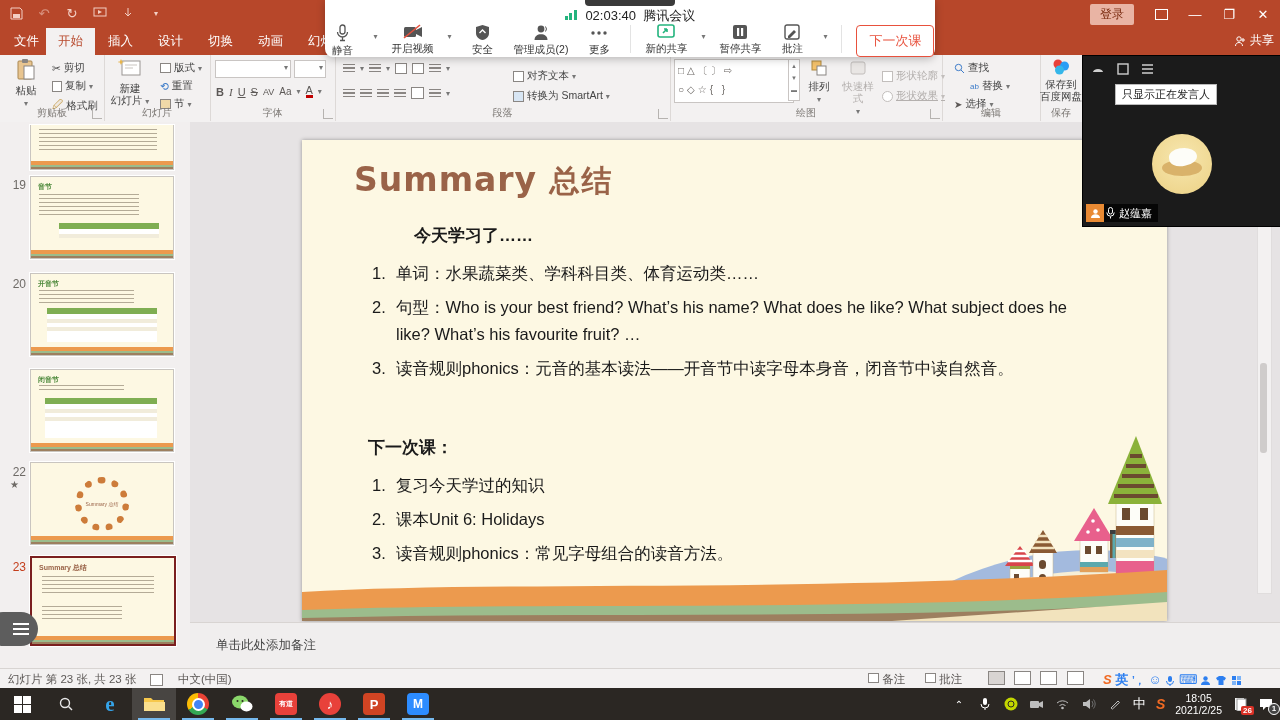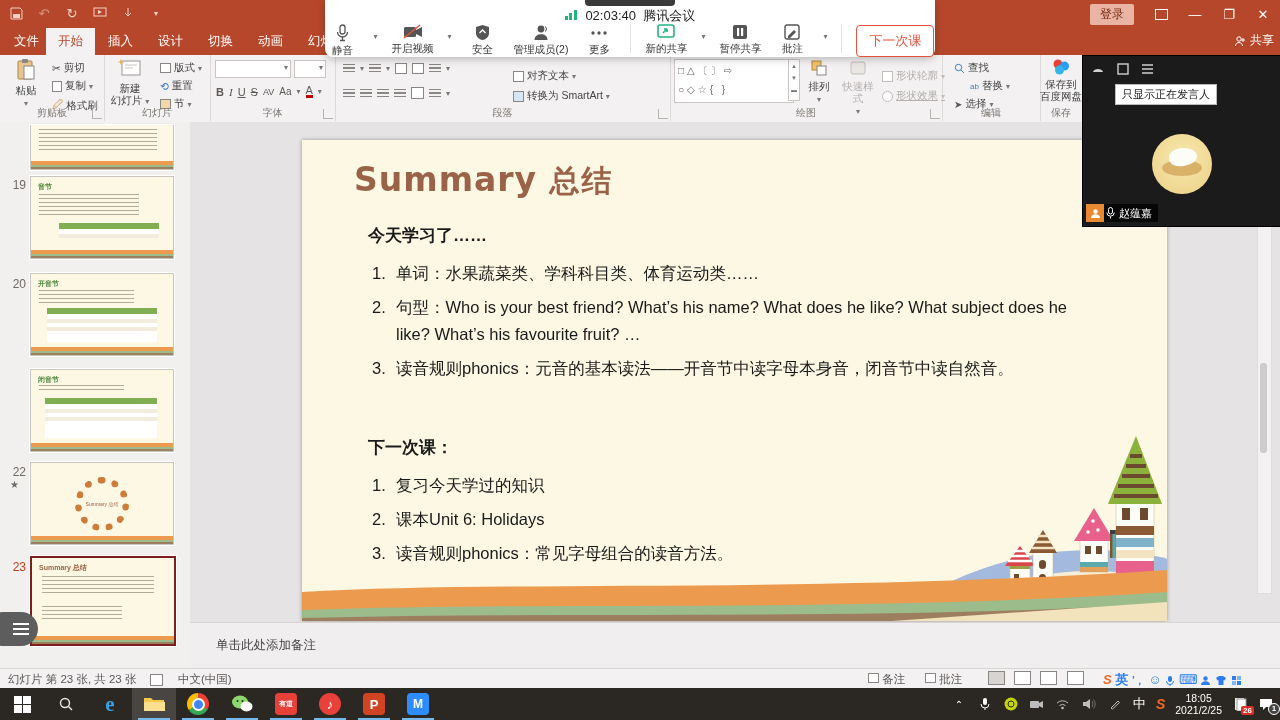--- a/index.html
+++ b/index.html
@@ -395,21 +395,21 @@
   </div>
 
   <div class="abs slidearea">
     <div class="slide">
 
       <div class="ppt-title">
         <span>Summary</span>
         <span style="letter-spacing:2px;font-size:30px;">总结</span>
       </div>
 
-      <div class="sheading" style="top:84px;">今天学习了……</div>
+      <div class="sheading" style="top:84px;margin-left:46px;">今天学习了……</div>
 
       <div class="slist" style="top:120px;">
         <div class="li">
             <span class="n">1.</span>
             <span>单词：水果蔬菜类、学科科目类、体育运动类……</span>
           </div>
         <div class="li">
             <span class="n">2.</span>
             <span>句型：Who is your best friend? What’s his name? What does he like? What subject does he like? What’s his favourite fruit? …</span>
           </div>

